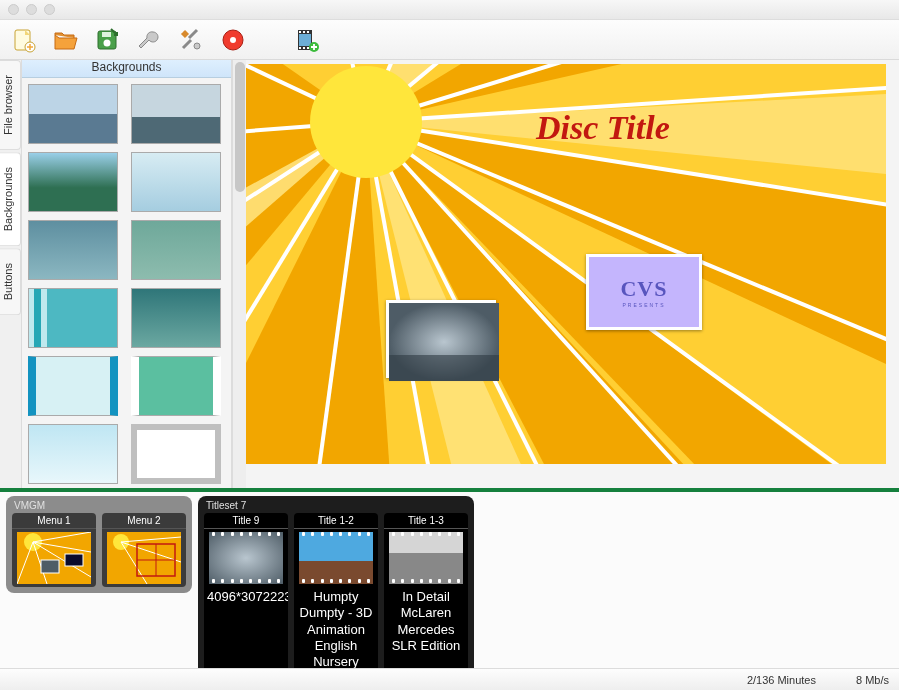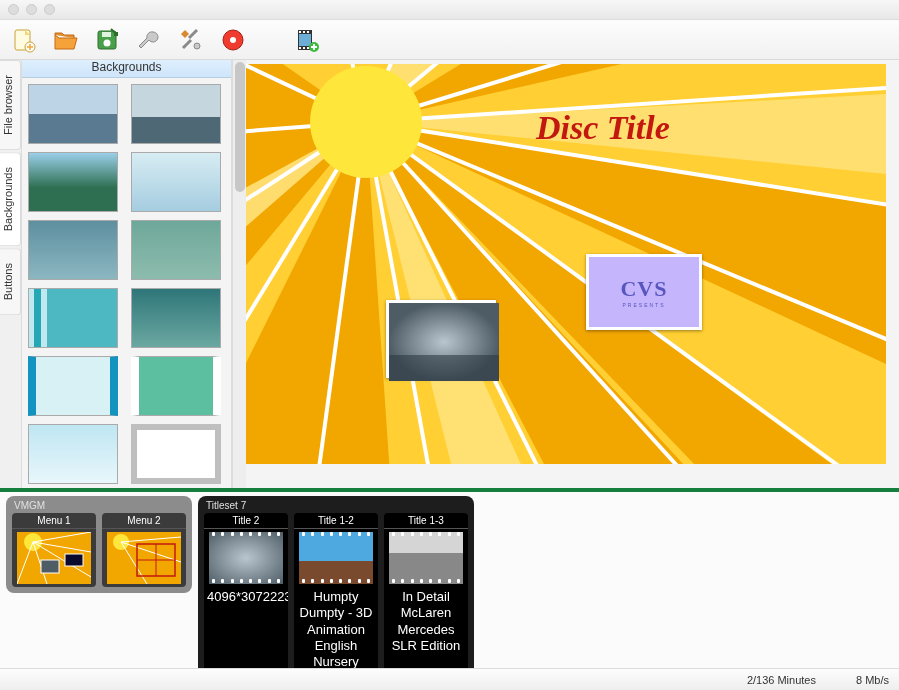--- a/index.html
+++ b/index.html
@@ -364,21 +364,21 @@
             </svg>
         </div>
       </div>
     </div>
   </div>
 
   <div class="strip-group dark">
     <div class="group-title">Titleset 7</div>
     <div class="items">
       <div class="strip-item">
-        <div class="item-title">Title 2</div>
+        <div class="item-title">Title 9</div>
         <div class="item-thumb" style="background:radial-gradient(#b9c6cf,#4e5c66);">
           <div class="film-holes" style="top:0">
               <span></span>
               <span></span>
               <span></span>
               <span></span>
               <span></span>
               <span></span>
               <span></span>
               <span></span>

